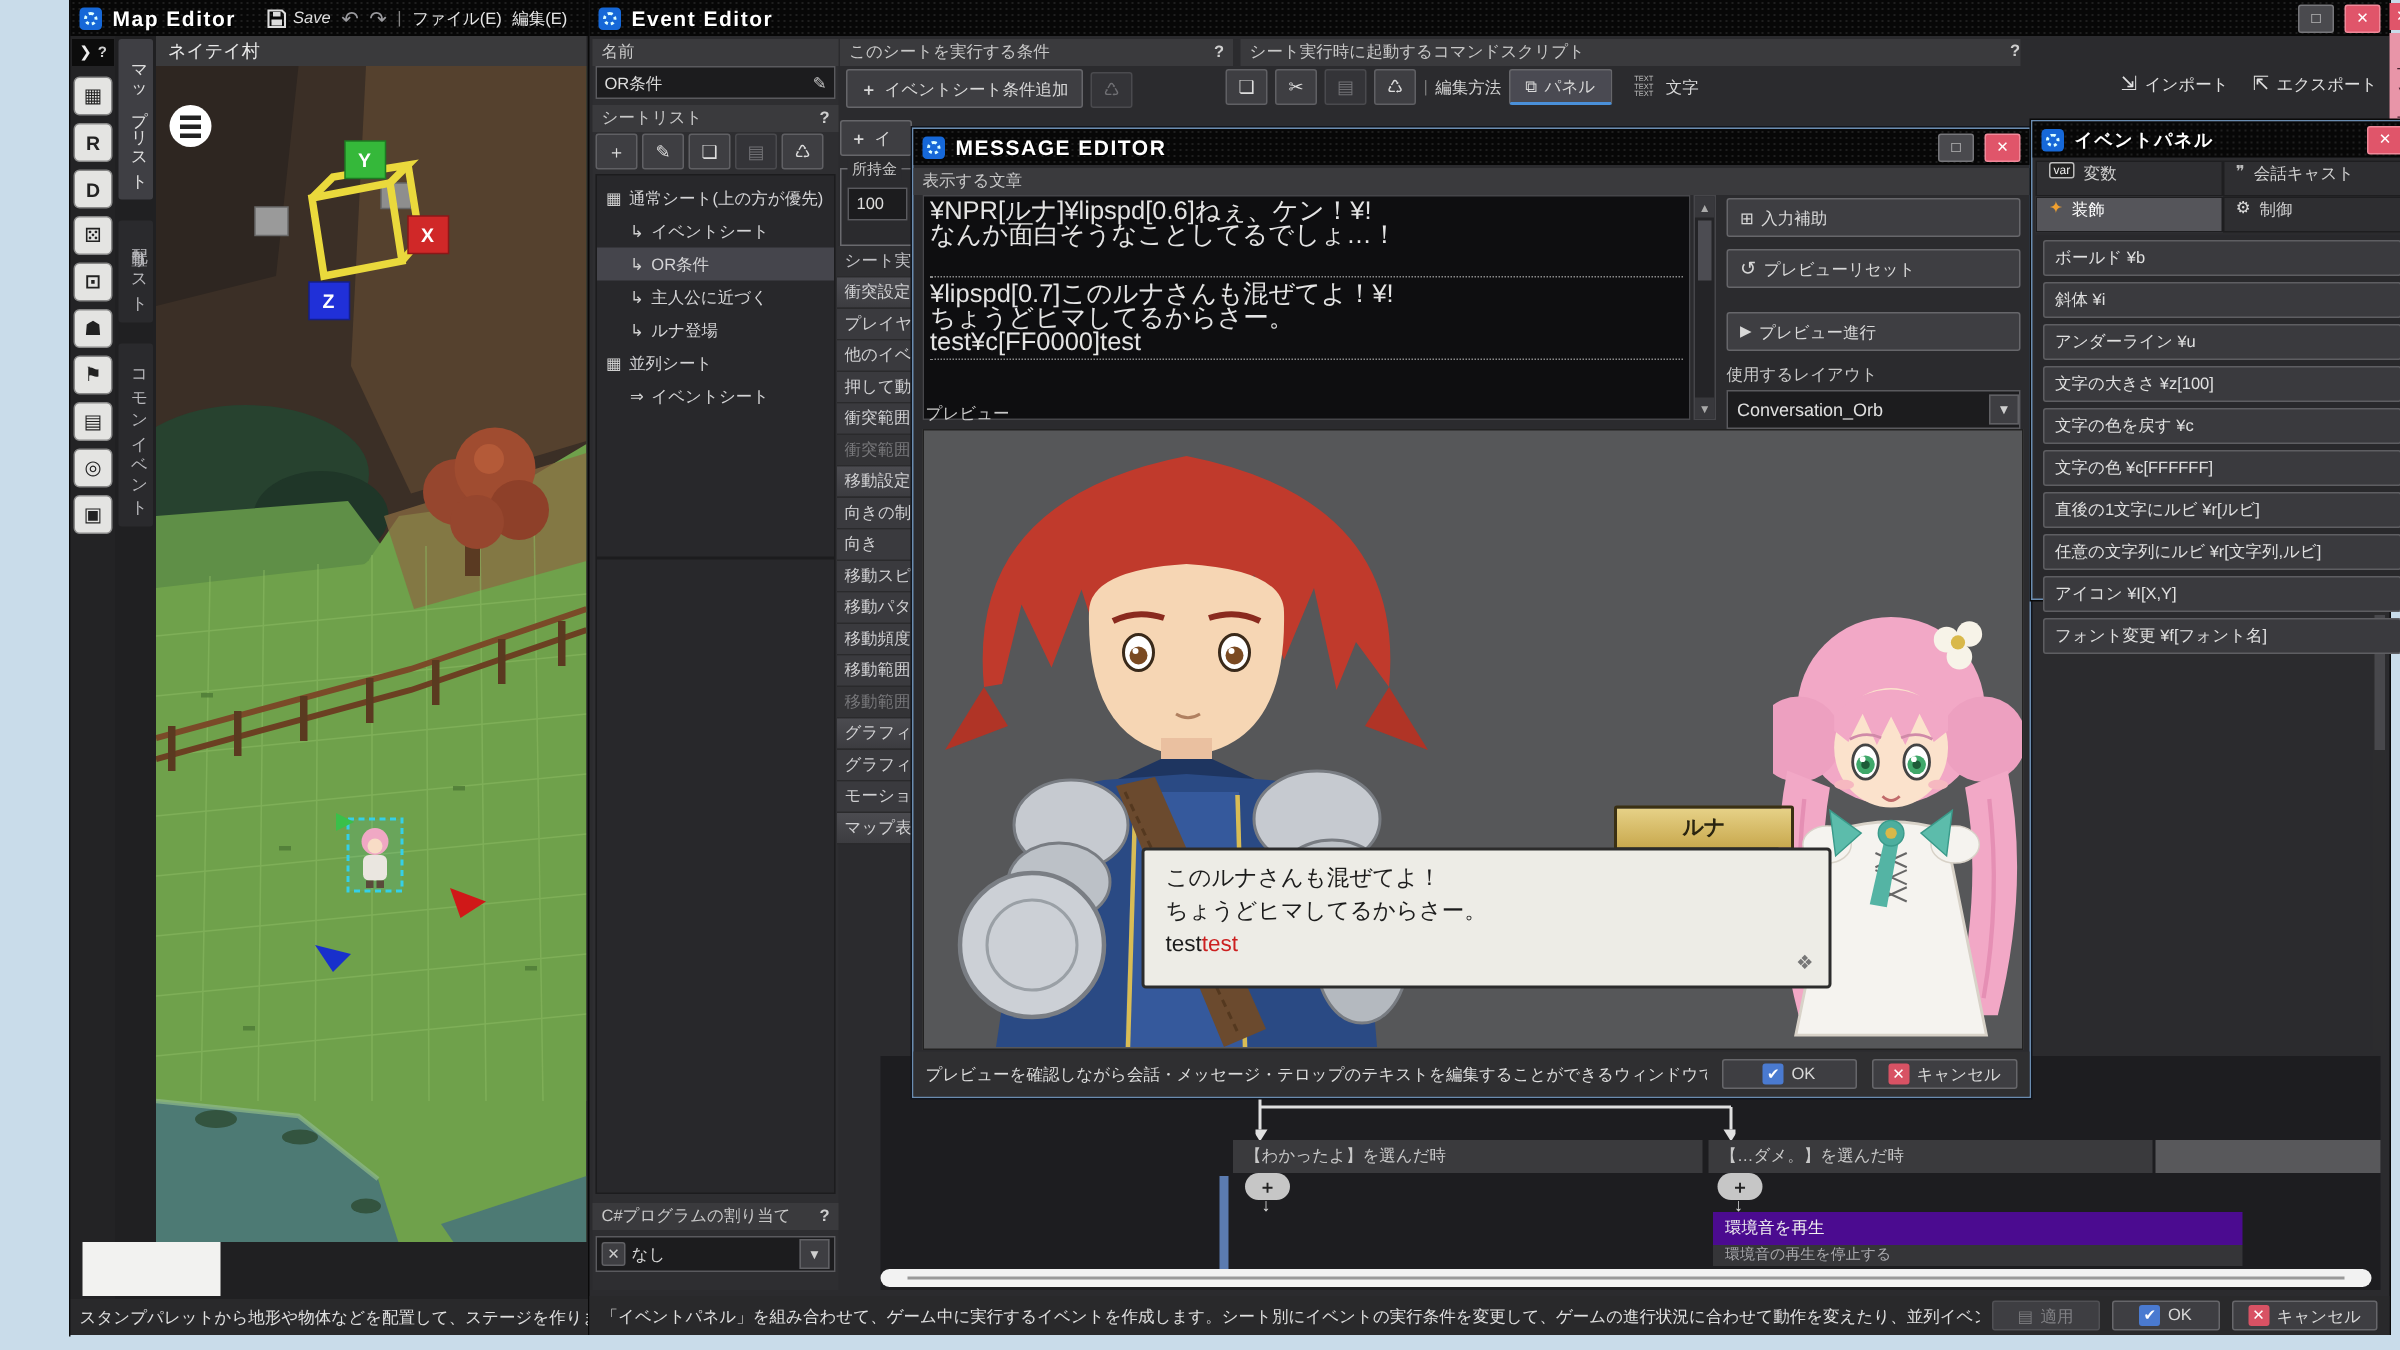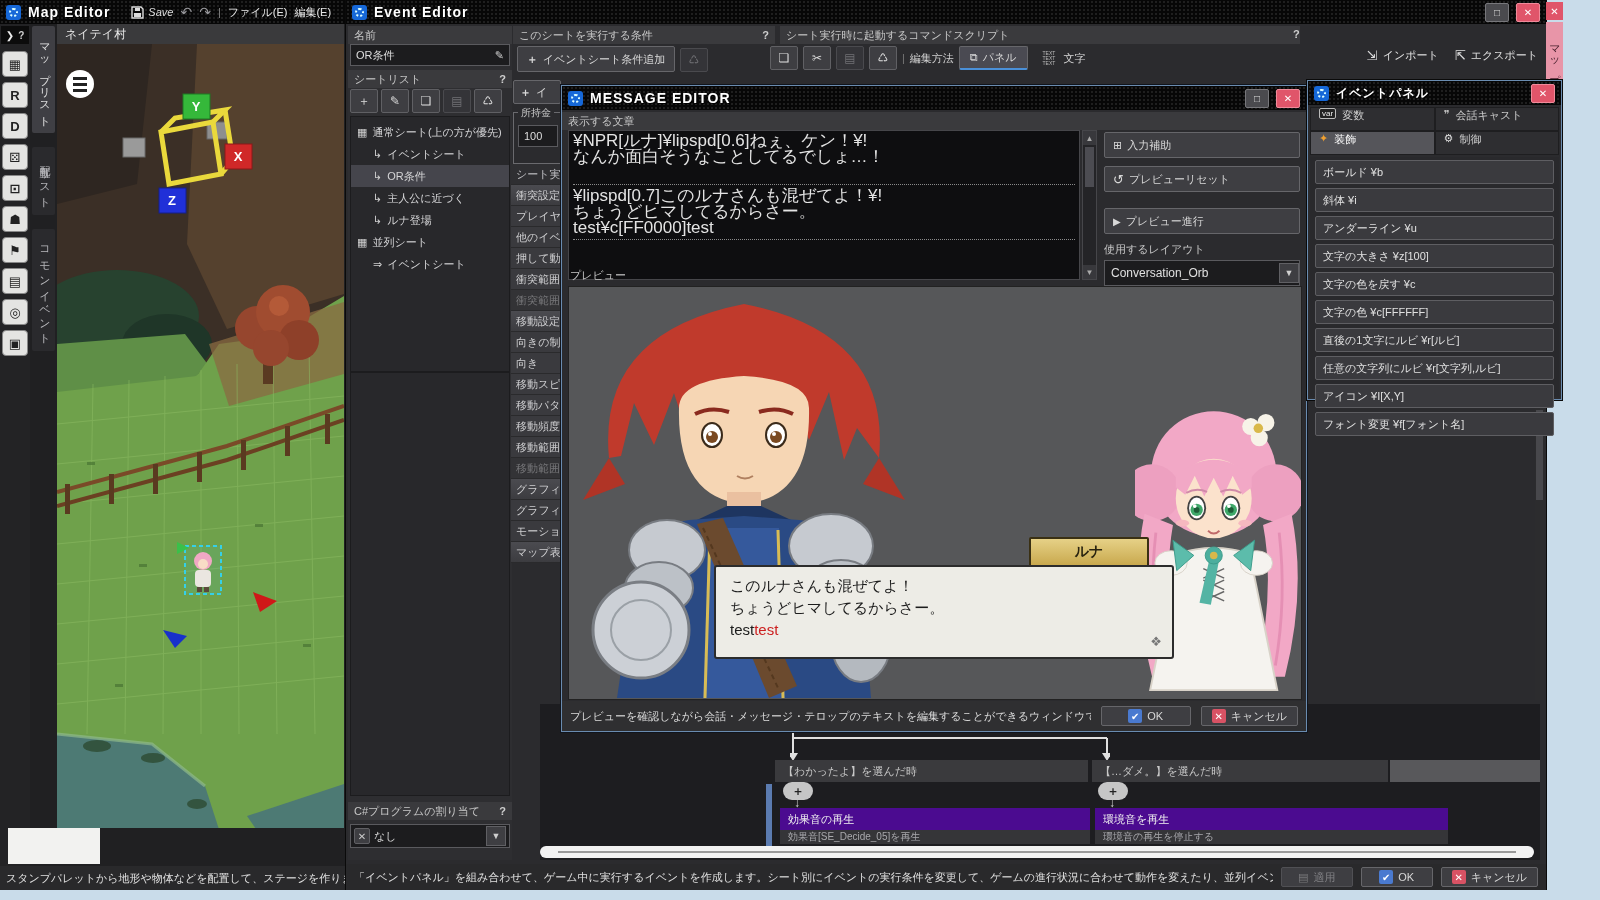--- a/index.html
+++ b/index.html
@@ -1,18 +1,18 @@
 <!DOCTYPE html>
 <html><head>
 <meta charset="utf-8">
 <style>
   html,body{margin:0;padding:0;}
   body{width:1600px;height:900px;overflow:hidden;background:#c9dcea;
        font-family:"Liberation Sans","DejaVu Sans",sans-serif;font-size:11px;color:#d8d8d8;}
-  #stage{position:absolute;inset:0;width:1484px;height:900px;}
+  #stage{position:absolute;inset:0;width:1484px;height:900px;margin-left:47px;}
   .win{position:absolute;background:#2b2b2e;box-shadow:0 0 0 1px #0a0a0a;}
   .titlebar{position:absolute;left:0;top:0;right:0;height:24px;background:#070707;
     display:flex;align-items:center;gap:7px;padding:0 6px;box-sizing:border-box;
     background-image:radial-gradient(#1f1f1f 1px,transparent 1px);background-size:4px 4px;}
   .title-text{color:#fff;font-weight:bold;letter-spacing:1px;font-size:14px;text-shadow:1px 1px 0 #000;}
   .appicon{width:15px;height:15px;border-radius:3px;background:#1668d8;position:relative;flex:0 0 auto;}
   .appicon:after{content:"";position:absolute;inset:3px;border:2px dotted #dff;border-radius:50%;}
   .winbtn{width:22px;height:17px;display:flex;align-items:center;justify-content:center;
     font-size:10px;border-radius:2px;color:#ddd;}
   .winbtn.min{background:#4a4a4e;border:1px solid #77777b;}
@@ -455,24 +455,20 @@
       <polygon points="312,27 322,27 317,35" fill="#e0e0e0"></polygon>
     </svg>
     <div class="branch" style="left:429px;top:760px;width:313px;">【わかったよ】を選んだ時</div>
     <div class="branch" style="left:746px;top:760px;width:296px;">【…ダメ。】を選んだ時</div>
     <div class="branch-extra"></div>
     <div class="blue-strip"></div>
     <div class="plus-oval" style="left:437px;top:782px;">＋</div>
     <div class="dn-arrow" style="left:448px;top:796px;">↓</div>
     <div class="plus-oval" style="left:752px;top:782px;">＋</div>
     <div class="dn-arrow" style="left:763px;top:796px;">↓</div>
-    <div class="cmd" style="left:434px;top:808px;width:310px;">
-      <div class="cmd-title">効果音の再生</div>
-      <div class="cmd-sub">効果音[SE_Decide_05]を再生</div>
-    </div>
     <div class="cmd" style="left:749px;top:808px;width:353px;">
       <div class="cmd-title">環境音を再生</div>
       <div class="cmd-sub">環境音の再生を停止する</div>
     </div>
     <div class="hscroll">
         <div class="thumb"></div>
       </div>
     <div class="ee-rscroll">
         <div class="th"></div>
       </div>

